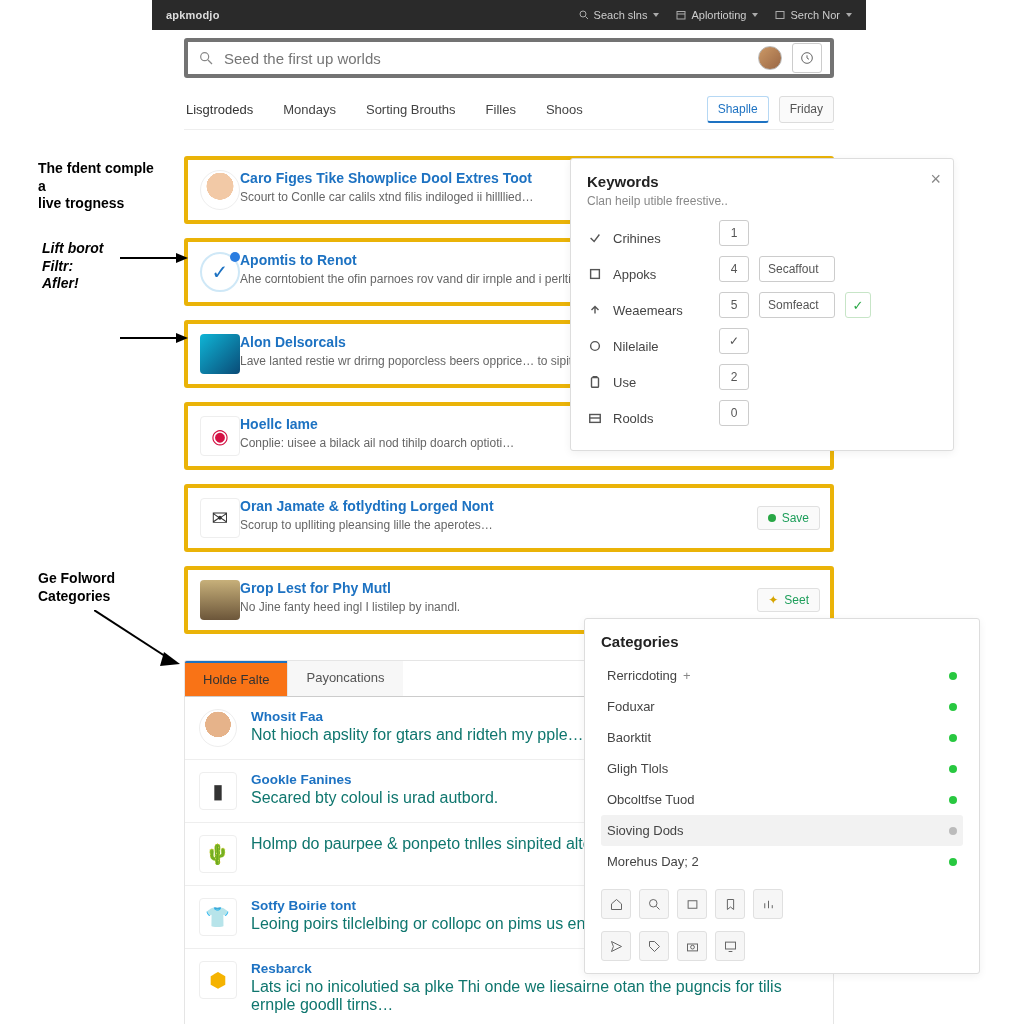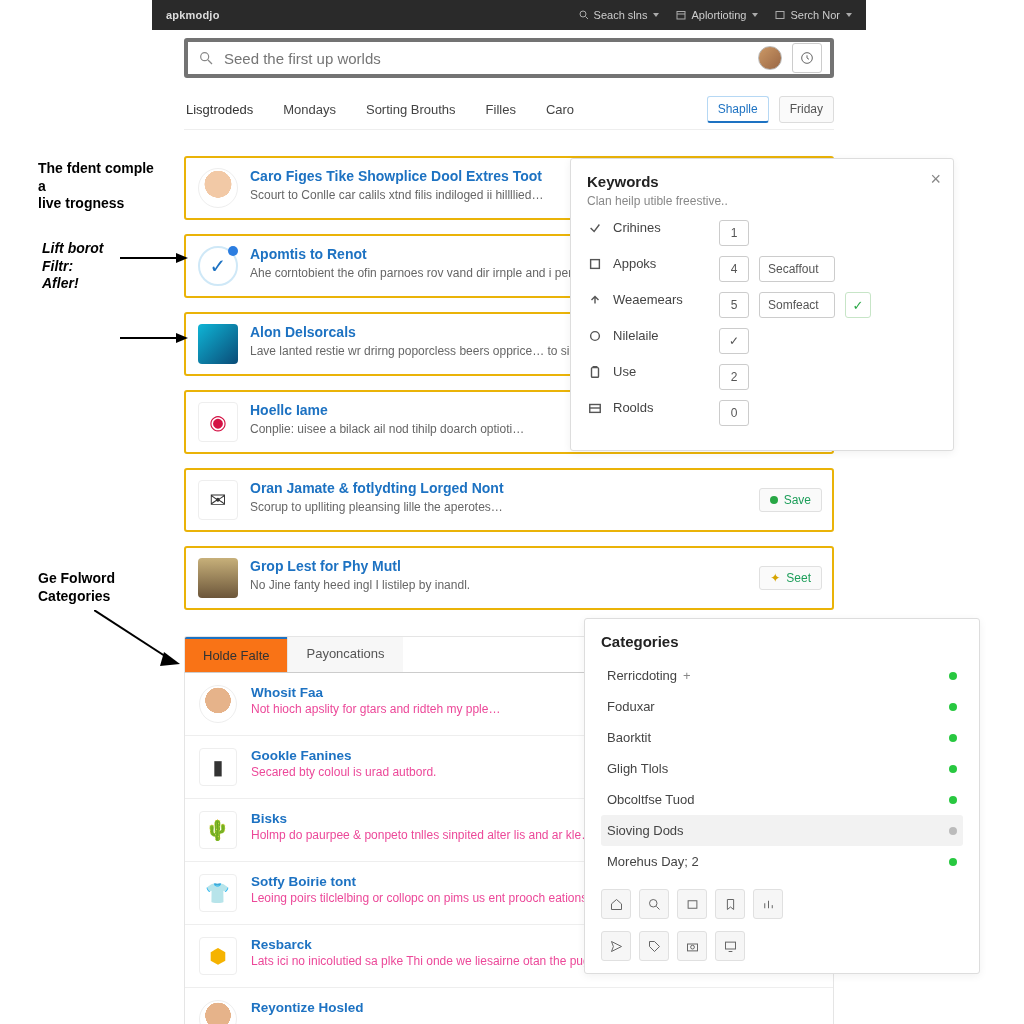--- a/index.html
+++ b/index.html
@@ -25,47 +25,47 @@
 
   .tabs { display:flex; align-items:center; margin-top:18px; font-size:13px; color:#444; border-bottom:1px solid #eee; }
   .tab { padding:6px 2px 12px; margin-right:26px; cursor:pointer; }
   .tab:first-child { color:#333; font-weight:500; }
   .chiprow { margin-left:auto; display:flex; gap:10px; padding-bottom:6px; }
   .chip { border:1px solid #dcdcdc; border-radius:3px; padding:5px 10px; font-size:12px; color:#555; background:#fafafa; cursor:pointer; }
   .chip.active { color:#1d72c2; border-color:#b6d8f4; border-bottom:2px solid #1d72c2; background:#fff; }
 
   
   .list { margin-top:26px; display:flex; flex-direction:column; gap:14px; }
-  .card { border:2px solid #eab308; border-radius:3px; display:flex; padding:10px 12px; gap:12px; position:relative; background:#fff; }
+  .card { border:4px solid #eab308; border-radius:3px; display:flex; padding:10px 12px; position:relative; background:#fff; }
   .thumb { width:40px; height:40px; border-radius:4px; flex:none; display:flex; align-items:center; justify-content:center; font-size:20px; }
   .card-body h4 { color:#1d72c2; font-size:14px; font-weight:600; margin-bottom:3px; cursor:pointer; }
   .card-body p { font-size:12px; color:#666; line-height:1.35; }
   .card .pill { position:absolute; right:10px; top:50%; transform:translateY(-50%); border:1px solid #e0e0e0; background:#fafafa; border-radius:3px; padding:4px 10px; font-size:12px; color:#1d9e5a; display:flex; align-items:center; gap:6px; cursor:pointer; }
   .dot-g { width:8px; height:8px; border-radius:50%; background:#28a745; }
   .pill .star { color:#d6a400; }
 
   
   .subtabs { display:flex; border:1px solid #e5e5e5; border-bottom:1px solid #ccc; margin-top:26px; border-radius:3px 3px 0 0; overflow:hidden; }
   .subtab { padding:9px 18px; font-size:13px; color:#555; cursor:pointer; }
   .subtab.active { border-top:2px solid #1d72c2; background:#f97316; color:#333; font-weight:500; }
   .subtab:not(.active){ background:#f7f7f7; border-left:1px solid #e5e5e5; }
 
   .list2 { border:1px solid #e5e5e5; border-top:0; }
   .row2 { display:flex; gap:14px; padding:12px 14px; border-top:1px solid #eee; }
   .row2:first-child{ border-top:0; }
   .row2 .thumb{ width:38px; height:38px; }
   .row2 h5{ color:#1d72c2; font-size:13.5px; font-weight:600; margin-bottom:2px; cursor:pointer; }
-  .row2 p{ font-size:12px; color:#ec4899; }
+  .row2 p{ font-size:16px; color:#0f766e; }
 
   
   .panel { position:absolute; left:570px; top:158px; width:384px; border:1px solid #ddd; border-radius:3px; background:#fff; box-shadow:0 2px 8px rgba(0,0,0,.06); padding:14px 16px; }
   .panel h3{ font-size:15px; color:#222; margin-bottom:4px; }
   .panel .sub{ font-size:12px; color:#888; margin-bottom:12px; }
   .panel .close{ position:absolute; top:10px; right:12px; color:#888; font-size:18px; cursor:pointer; }
-  .kw-row{ display:flex; align-items:flex-start; gap:10px; margin-bottom:10px; }
+  .kw-row{ display:flex; align-items:flex-end; gap:10px; margin-bottom:10px; }
   .kw-row .ic{ width:16px; height:16px; flex:none; display:flex; align-items:center; justify-content:center; }
   .kw-row .ic svg{ width:14px; height:14px; fill:none; stroke:#555; stroke-width:1.6; }
   .kw-row .lbl{ flex:0 0 96px; font-size:13px; color:#444; }
   .numbox{ width:30px; height:26px; border:1px solid #ccc; border-radius:3px; text-align:center; font-size:12px; color:#555; display:flex; align-items:center; justify-content:center; }
   .txtbox{ height:26px; border:1px solid #ccc; border-radius:3px; padding:0 8px; font-size:12px; color:#555; min-width:76px; display:flex; align-items:center; }
   .okbox{ width:26px; height:26px; border:1px solid #c7e5c7; border-radius:3px; display:flex; align-items:center; justify-content:center; color:#28a745; }
 
   
   .panel2 { position:absolute; left:584px; top:618px; width:396px; border:1px solid #ddd; border-radius:3px; background:#fff; box-shadow:0 2px 8px rgba(0,0,0,.06); padding:14px 16px 12px; }
   .panel2 h3{ font-size:15px; color:#222; margin-bottom:10px; }
@@ -147,21 +147,21 @@
             <polyline points="12 8 12 12 15 14"></polyline>
           </svg>
       </span>
     </div>
 
     <div class="tabs">
       <span class="tab">Lisgtrodeds</span>
       <span class="tab">Mondays</span>
       <span class="tab">Sorting Brouths</span>
       <span class="tab">Filles</span>
-      <span class="tab">Caro</span>
+      <span class="tab">Shoos</span>
       <span class="chiprow">
         <span class="chip active">Shaplle</span>
         <span class="chip">Friday</span>
       </span>
     </div>
 
     <div class="list" id="list1">
         <div class="card">
           <div class="thumb t-face"></div>
           <div class="card-body">
@@ -229,21 +229,20 @@
         <div class="row2">
           <div class="thumb t-bottle">▮</div>
           <div>
             <h5>Gookle Fanines</h5>
             <p>Secared bty coloul is urad autbord.</p>
           </div>
         </div>
         <div class="row2">
           <div class="thumb t-plant">🌵</div>
           <div>
-            <h5>Bisks</h5>
             <p>Holmp do paurpee &amp; ponpeto tnlles sinpited alter lis and ar kle…</p>
           </div>
         </div>
         <div class="row2">
           <div class="thumb t-shirt">👕</div>
           <div>
             <h5>Sotfy Boirie tont</h5>
             <p>Leoing poirs tilclelbing or collopc on pims us ent prooch eations…</p>
           </div>
         </div>

